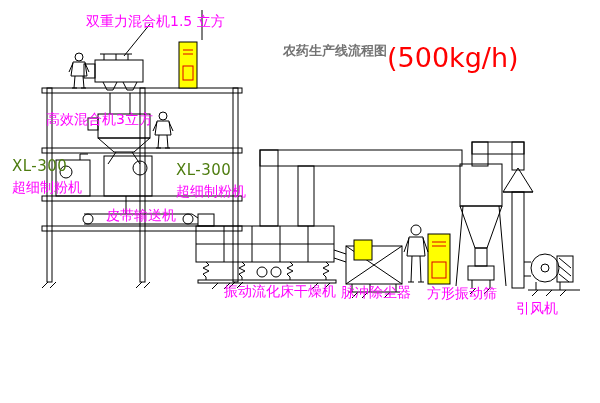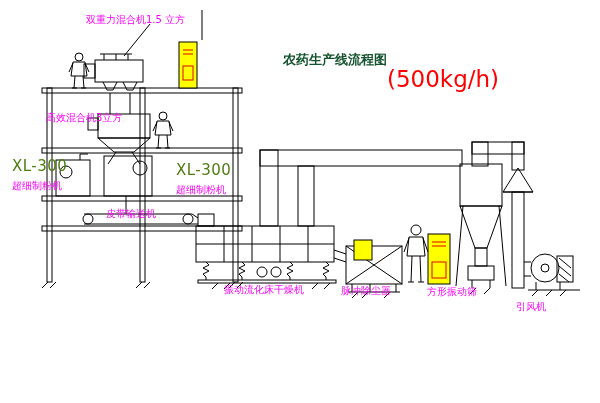--- a/index.html
+++ b/index.html
@@ -1,23 +1,23 @@
 <!DOCTYPE html>
 <html><head>
 <meta charset="utf-8">
 <style>
   html,body{margin:0;padding:0;background:#fff;}
   .canvas{position:relative;width:600px;height:403px;background:#ffffff;overflow:hidden;
           font-family:"DejaVu Sans",sans-serif;}
   .canvas svg{position:absolute;left:0;top:0;}
-  .lbl{position:absolute;font-size:10px;color:#fe00fe;white-space:nowrap;line-height:1.1;}
+  .lbl{position:absolute;font-size:14px;color:#fe00fe;white-space:nowrap;line-height:1.1;}
   .model{font-size:15px;color:#4d7c0f;letter-spacing:0.5px;}
   .title{position:absolute;left:283px;top:42px;display:flex;align-items:flex-start;white-space:nowrap;}
-  .title-main{font-size:13px;color:#14532d;font-weight:bold;margin-top:9px;}
-  .title-cap{font-size:23px;color:#ff0000;margin-top:24px;}
+  .title-main{font-size:13px;color:#737373;font-weight:bold;}
+  .title-cap{font-size:27px;color:#ff0000;}
 </style>
 </head>
 <body>
 
 <div class="canvas">
 
 <svg width="600" height="403" viewBox="0 0 600 403">
   <g stroke="#000000" fill="none" stroke-width="1">
 
     <g>

